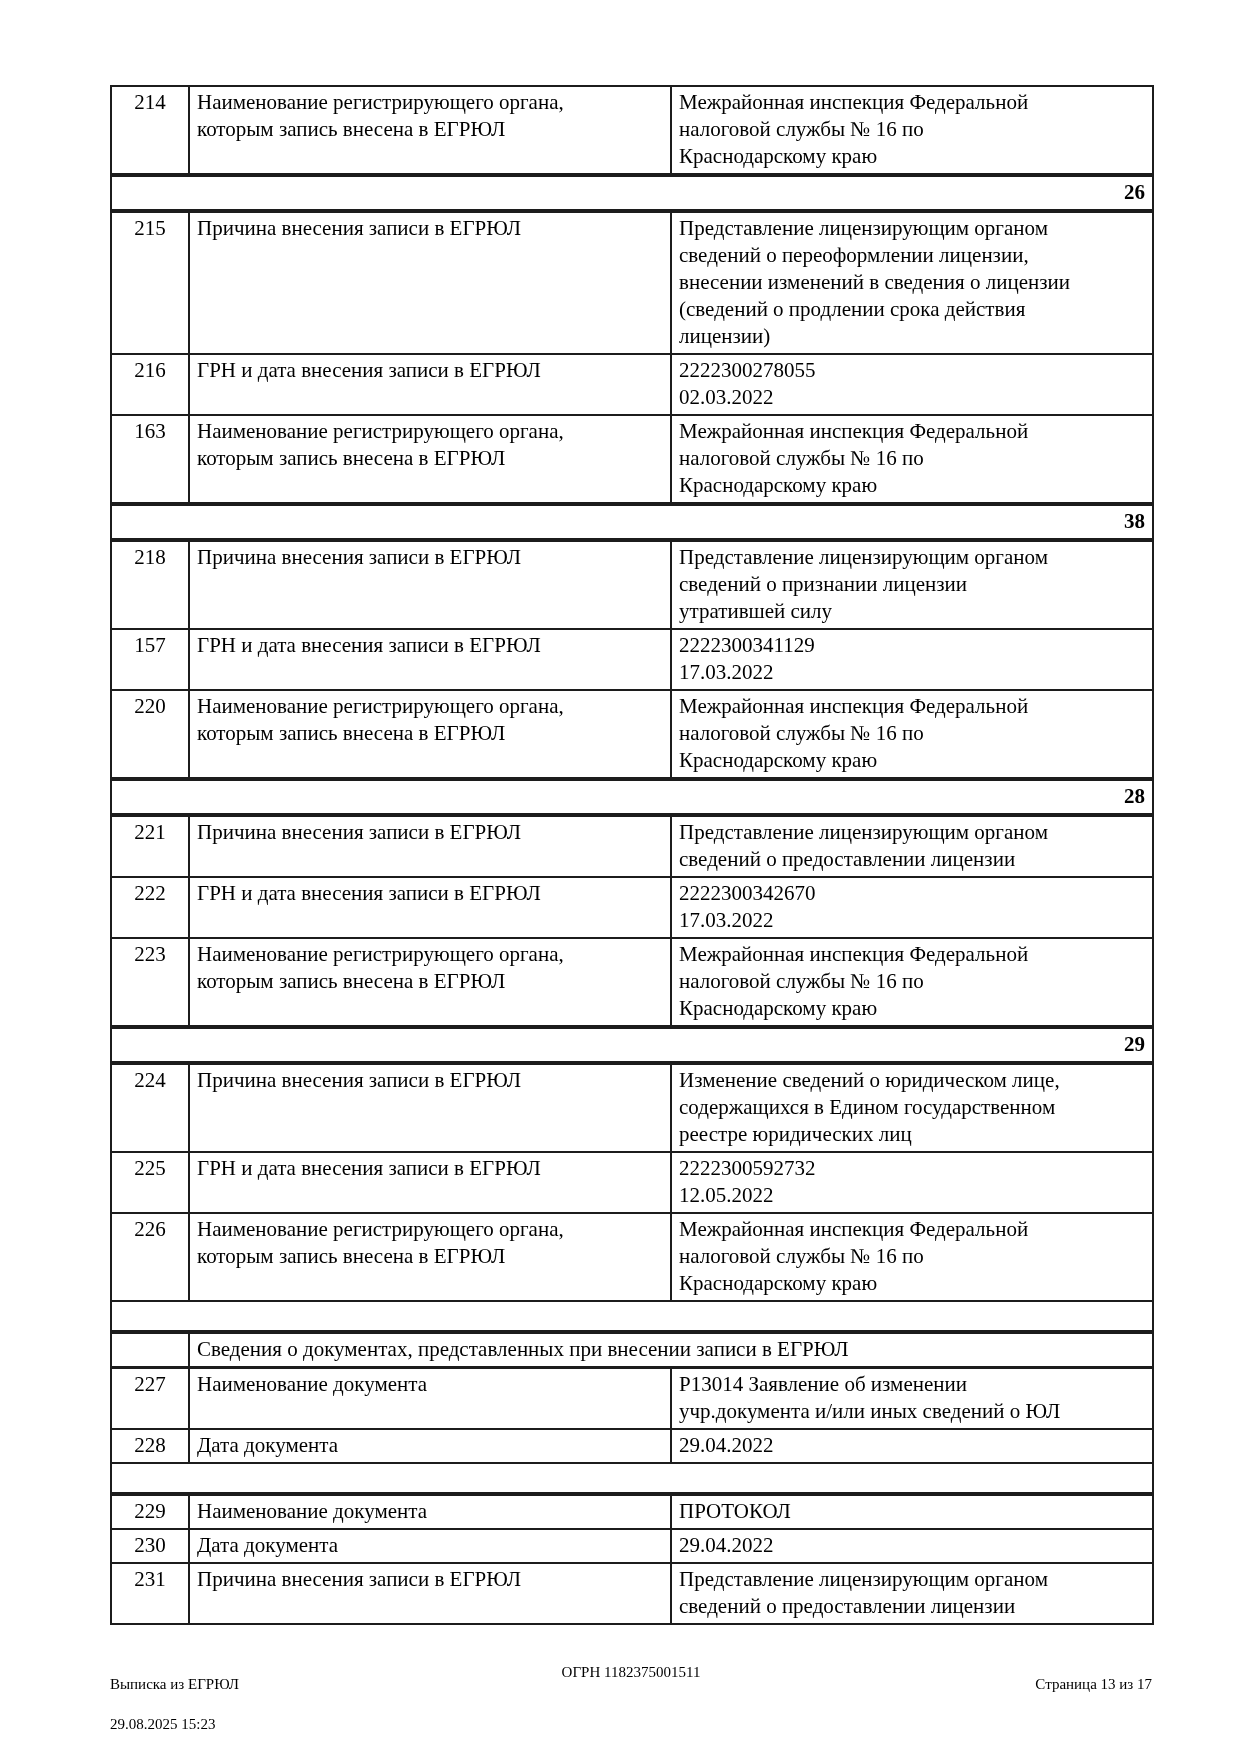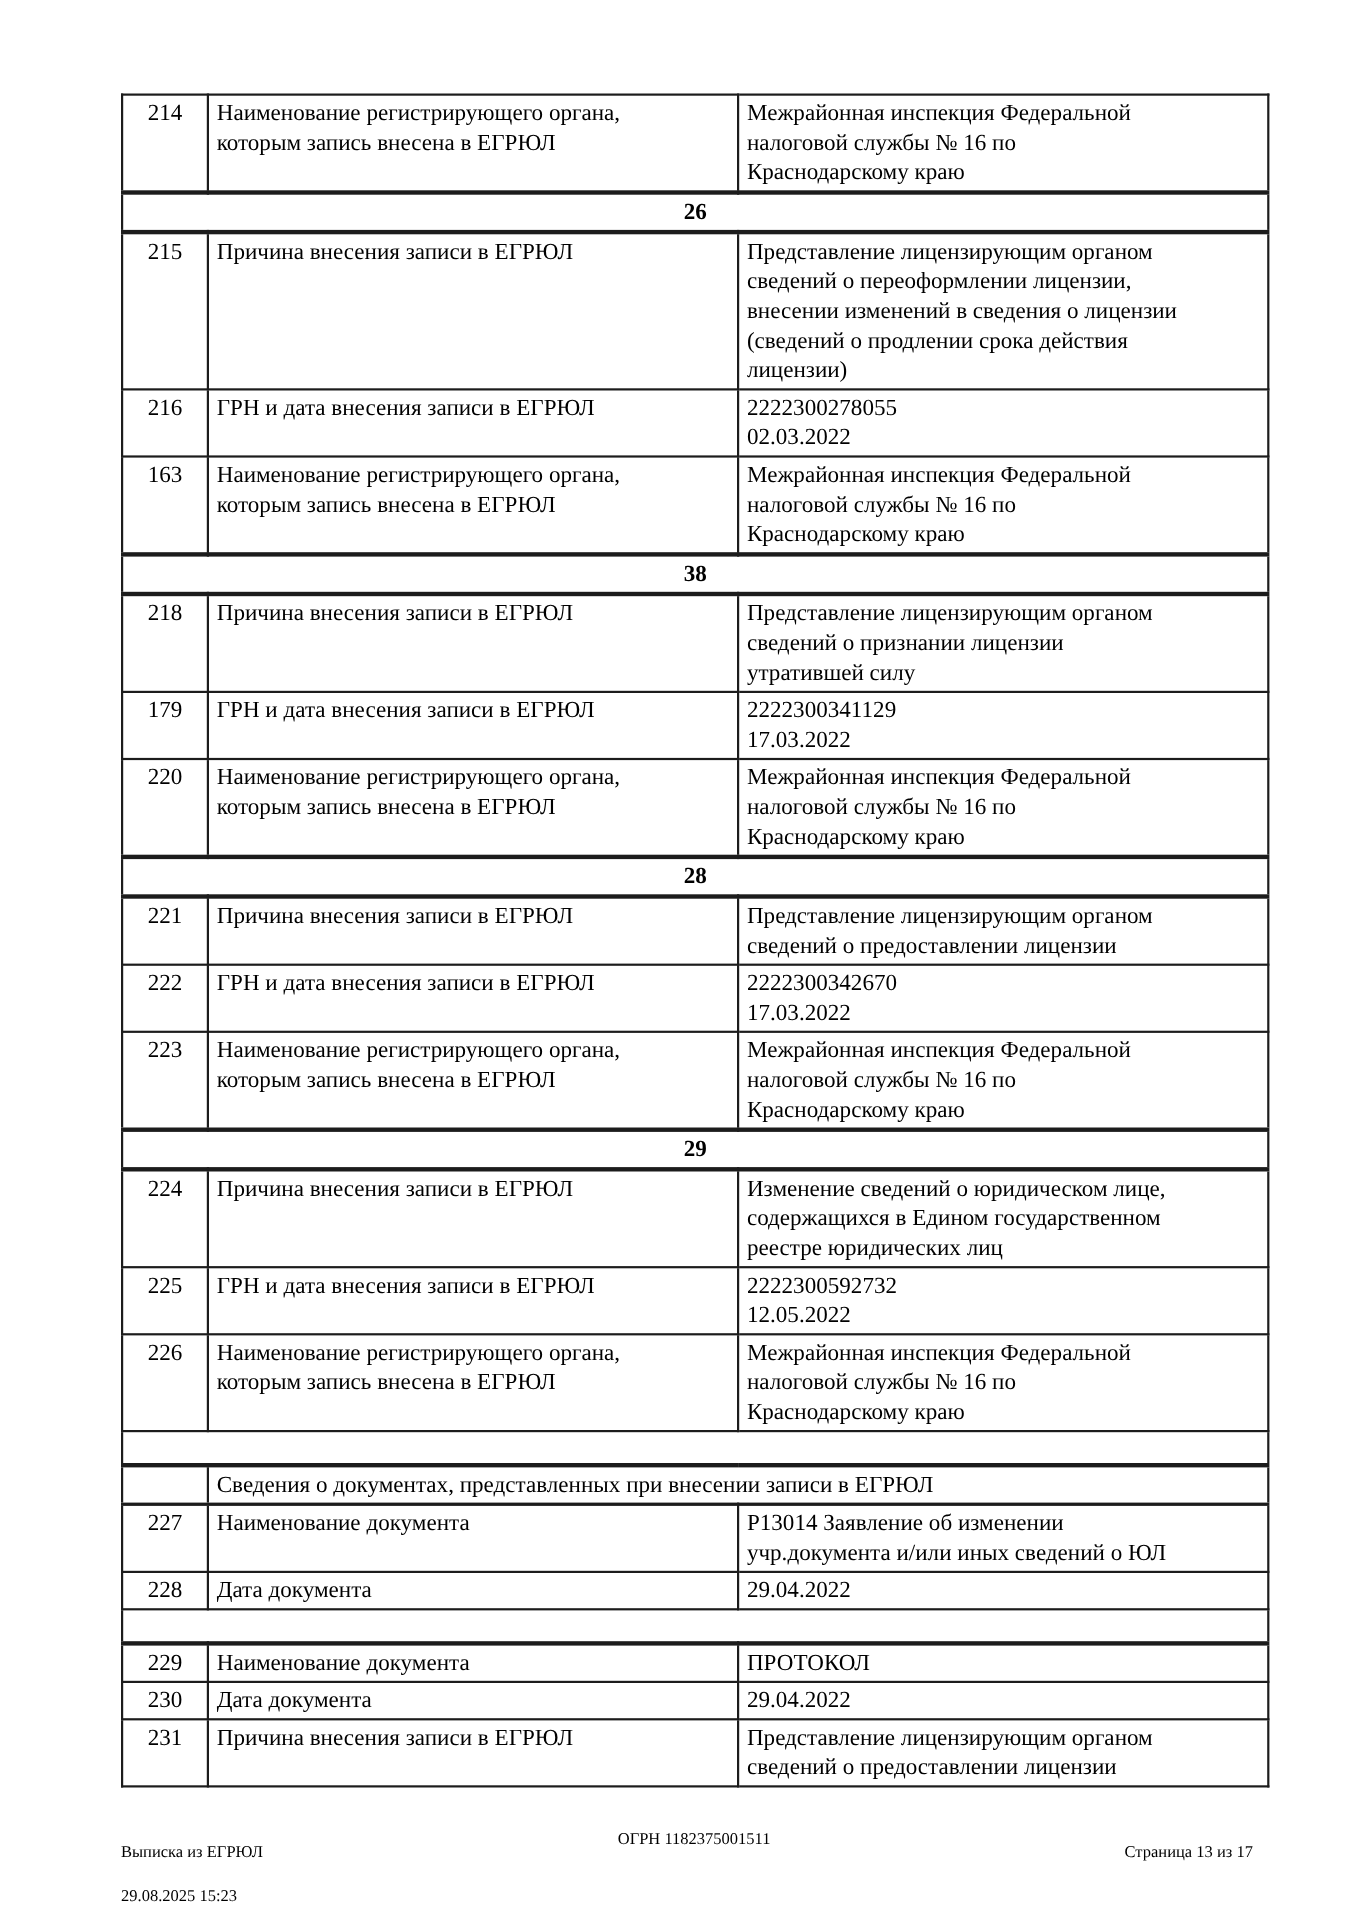--- a/index.html
+++ b/index.html
@@ -31,21 +31,21 @@
     padding: 2px 7px 3px 7px;
     white-space: pre-line;
     overflow-wrap: break-word;
   }
   td.num-cell {
     text-align: center;
     padding-left: 2px;
     padding-right: 2px;
   }
   tr.section-row td {
-    text-align: center;
+    text-align: right;
     font-weight: bold;
     border-top-width: 4px;
     border-bottom-width: 4px;
   }
   tr.empty-row td {
     height: 23px;
     border-bottom-width: 4px;
   }
   tr.subheader-row td {
     border-top-width: 4px;
@@ -68,21 +68,21 @@
   }
   .footer-center {
     position: absolute;
     left: 0;
     top: 8px;
     width: 100%;
     text-align: center;
   }
   .footer-right {
     position: absolute;
-    right: 13px;
+    right: 0;
     top: 20px;
     text-align: right;
   }
 </style>
 </head>
 <body>
 
 <table class="doc-table">
   <colgroup>
     <col style="width:78px">
@@ -128,21 +128,21 @@
         <td colspan="3">38</td>
       </tr>
       <tr>
         <td class="num-cell">218</td>
         <td>Причина внесения записи в ЕГРЮЛ</td>
         <td>Представление лицензирующим органом
 сведений о признании лицензии
 утратившей силу</td>
       </tr>
       <tr>
-        <td class="num-cell">179</td>
+        <td class="num-cell">157</td>
         <td>ГРН и дата внесения записи в ЕГРЮЛ</td>
         <td>2222300341129
 17.03.2022</td>
       </tr>
       <tr>
         <td class="num-cell">220</td>
         <td>Наименование регистрирующего органа,
 которым запись внесена в ЕГРЮЛ</td>
         <td>Межрайонная инспекция Федеральной
 налоговой службы № 16 по

